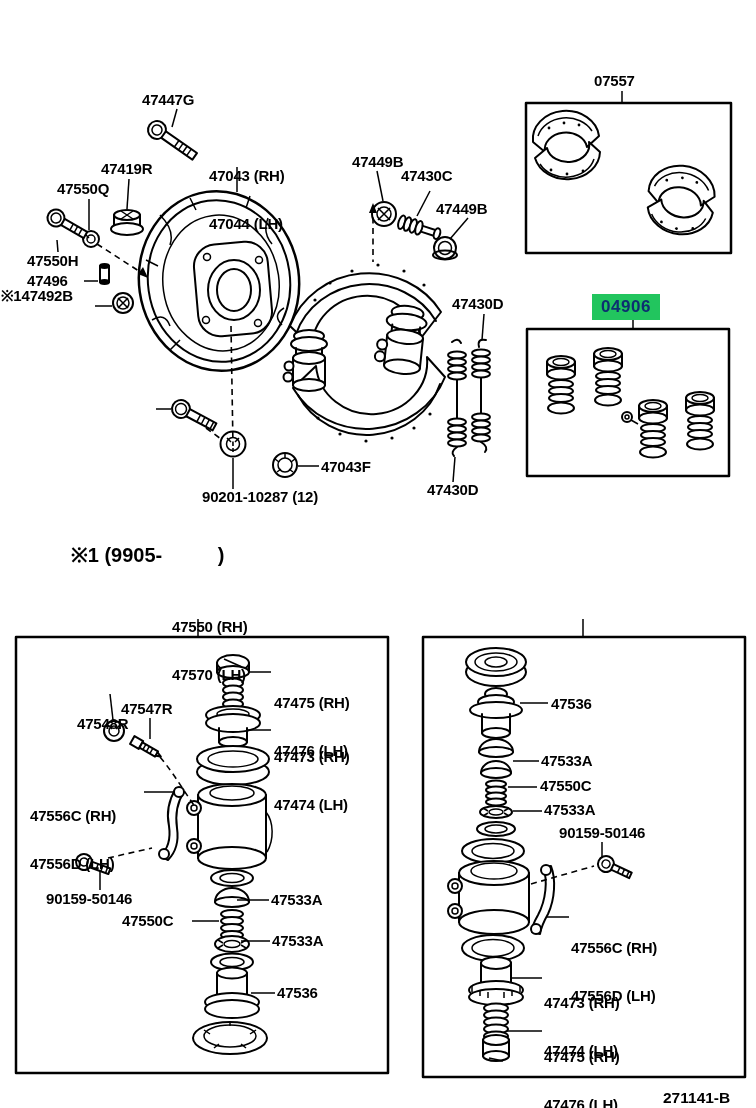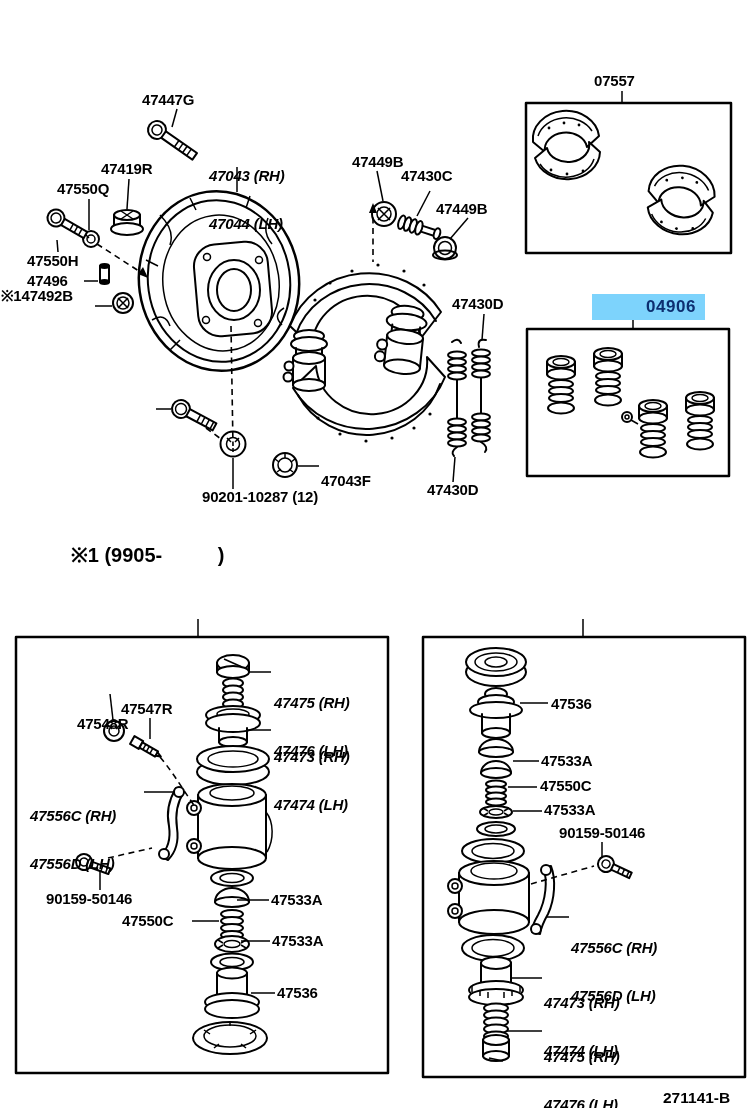--- a/index.html
+++ b/index.html
@@ -4,21 +4,21 @@
 <style>
   html,body { margin:0; padding:0; background:#fff; }
   .stage {
     position:relative; width:756px; height:1108px; background:#fff;
     font-family:"Liberation Sans", sans-serif; overflow:hidden;
   }
   .lbl {
     position:absolute; font-weight:bold; font-size:15px; line-height:16px;
     color:#000; white-space:pre; letter-spacing:-0.2px;
   }
-  .lbl .ln2 { display:block;font-style:italic; }
+  .lbl .ln2 { display:block; }
   .hl-box {
     position:absolute; left:592px; top:294px; width:68px; height:26px;
     display:flex; align-items:center; justify-content:center;
     font-weight:bold; font-size:17px; letter-spacing:0.5px;
   }
   svg.art { position:absolute; left:0; top:0; }
   svg .s  { stroke:#000; stroke-width:2; fill:none; stroke-linejoin:round; stroke-linecap:round; }
   svg .s25{ stroke:#000; stroke-width:2.5; fill:none; stroke-linejoin:round; }
   svg .fw { fill:#fff; }
   svg .thin { stroke:#000; stroke-width:1.5; fill:none; }
@@ -512,31 +512,35 @@
   <div class="lbl" style="left:1px;   top:288px">※147492B</div>
 
   <div class="lbl" style="left:352px; top:154px">47449B</div>
   <div class="lbl" style="left:401px; top:168px">47430C</div>
   <div class="lbl" style="left:436px; top:201px">47449B</div>
 
   <div class="lbl" style="left:594px; top:73px">07557</div>
 
   <div class="lbl" style="left:452px; top:296px">47430D</div>
 
-  <div class="hl-box" style="background: #7dd3fc; color: rgb(13, 47, 112); padding-left: 45px;">
+  <div class="hl-box" style="background: #22c55e; color: rgb(13, 47, 112);">
     <span>04906</span>
   </div>
 
 
-  <div class="lbl" style="left:321px; top:473px">47043F</div>
+  <div class="lbl" style="left:321px; top:459px">47043F</div>
   <div class="lbl" style="left:202px; top:489px">90201-10287 (12)</div>
   <div class="lbl" style="left:427px; top:482px">47430D</div>
 
   <div class="footnote">※1 (9905-          )</div>
 
+  <div class="lbl" style="left:172px; top:587px">
+    <span class="ln2">47550 (RH)</span>
+    <span class="ln2">47570 (LH)</span>
+  </div>
 
   <div class="lbl" style="left:77px;  top:716px">47548R</div>
   <div class="lbl" style="left:121px; top:701px">47547R</div>
   <div class="lbl" style="left:274px; top:663px">
     <span class="ln2">47475 (RH)</span>
     <span class="ln2">47476 (LH)</span>
   </div>
   <div class="lbl" style="left:274px; top:717px">
     <span class="ln2">47473 (RH)</span>
     <span class="ln2">47474 (LH)</span>

